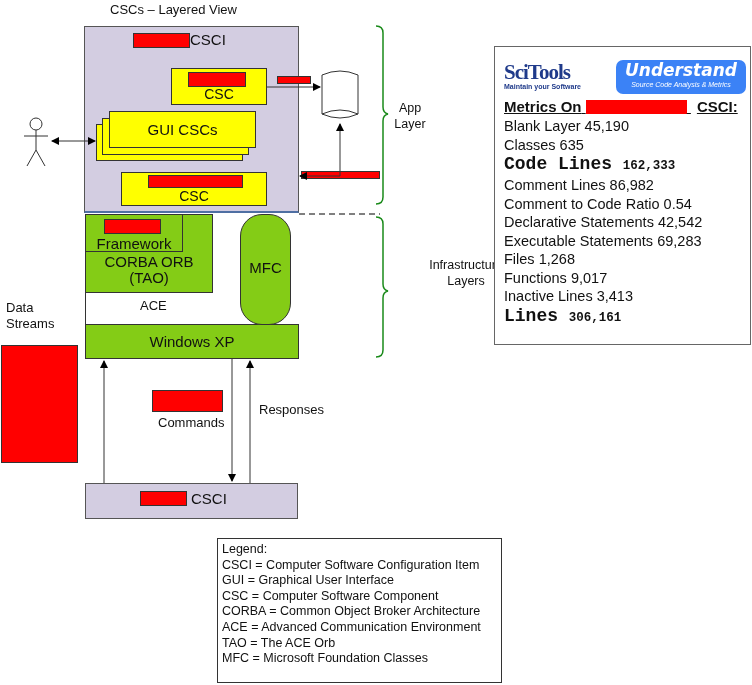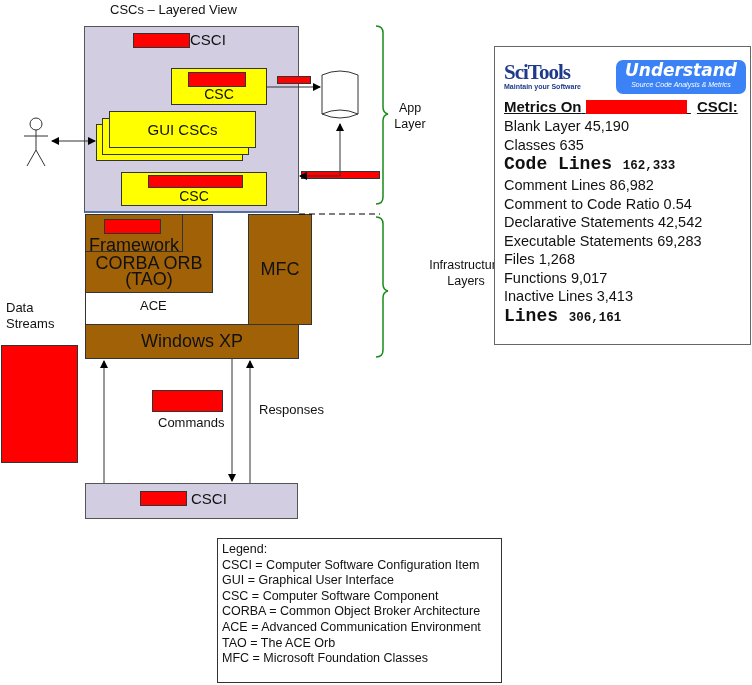--- a/index.html
+++ b/index.html
@@ -5,21 +5,21 @@
   html, body { margin:0; padding:0; background:#ffffff; }
   body { width:752px; height:685px; position:relative; overflow:hidden;
          font-family:"Liberation Sans", sans-serif; color:#111; }
   .abs { position:absolute; }
   .title { left:110px; top:2px; font-size:13px; }
   .csci-main { left:84px; top:26px; width:215px; height:187px; background:#d3cde1;
                border:1px solid #555; border-bottom:2px solid #4f6fa3; box-sizing:border-box; }
   .redact { background:#ff0000; border:1px solid #333; box-sizing:border-box; }
   .csc { background:#ffff00; border:1px solid #333; box-sizing:border-box; text-align:center; font-size:14px; }
   .lbl { font-size:14px;text-align:center; }
-  .box { border:1px solid #333; box-sizing:border-box; background:#a16207; text-align:center; font-size:18px; }
+  .box { border:1px solid #333; box-sizing:border-box; background:#84cc16; text-align:center; font-size:15px; }
   .metrics { left:494px; top:46px; width:257px; height:299px; border:1px solid #666; box-sizing:border-box;
              background:#fff; }
   .metrics .row { font-size:14.5px; line-height:18.5px; padding-left:9px; white-space:nowrap; }
   .metrics .big { font-family:Liberation Mono, monospace; font-weight:bold; font-size:18px; line-height:20px; padding-left:9px; white-space:nowrap; }
   .metrics .big .num { font-size:12.5px; }
   .legend { left:217px; top:538px; width:285px; height:145px; border:1px solid #333; box-sizing:border-box;
             font-size:12.5px; line-height:15.6px; padding:3px 0 0 4px; }
   .bracelbl { font-size:12.5px; text-align:center; line-height:16px; }
   svg { position:absolute; left:0; top:0; }
 </style>
@@ -49,21 +49,21 @@
 <div class="abs redact" style="left:148px;top:175px;width:95px;height:13px;"></div>
 
 <div class="abs redact" style="left:277px;top:76px;width:34px;height:8px;"></div>
 <div class="abs redact" style="left:301px;top:171px;width:79px;height:8px;"></div>
 
 <div class="abs box" style="left:85px;top:324px;width:214px;height:35px;line-height:33px;">
   <span>Windows XP</span>
 </div>
 <div class="abs" style="left:85px;top:214px;width:164px;height:111px;border-left:1px solid #333;box-sizing:border-box;"></div>
 <div class="abs lbl" style="left:140px;top:298px;font-size:13px;">ACE</div>
-<div class="abs box" style="left:248px;top:214px;width:64px;height:111px;">
+<div class="abs box" style="left:240px;top:214px;width:51px;height:111px;border-radius:22px;">
   <span style="position:absolute;left:0;right:0;top:44px;">MFC</span>
 </div>
 <div class="abs box" style="left:85px;top:214px;width:128px;height:79px;">
   <div style="position:absolute;left:0;right:0;top:38px;">CORBA ORB</div>
   <div style="position:absolute;left:0;right:0;top:54px;">(TAO)</div>
 </div>
 <div class="abs box" style="left:85px;top:214px;width:98px;height:38px;">
   <span style="position:absolute;left:0;right:0;top:20px;">Framework</span>
 </div>
 <div class="abs redact" style="left:104px;top:219px;width:57px;height:15px;"></div>

